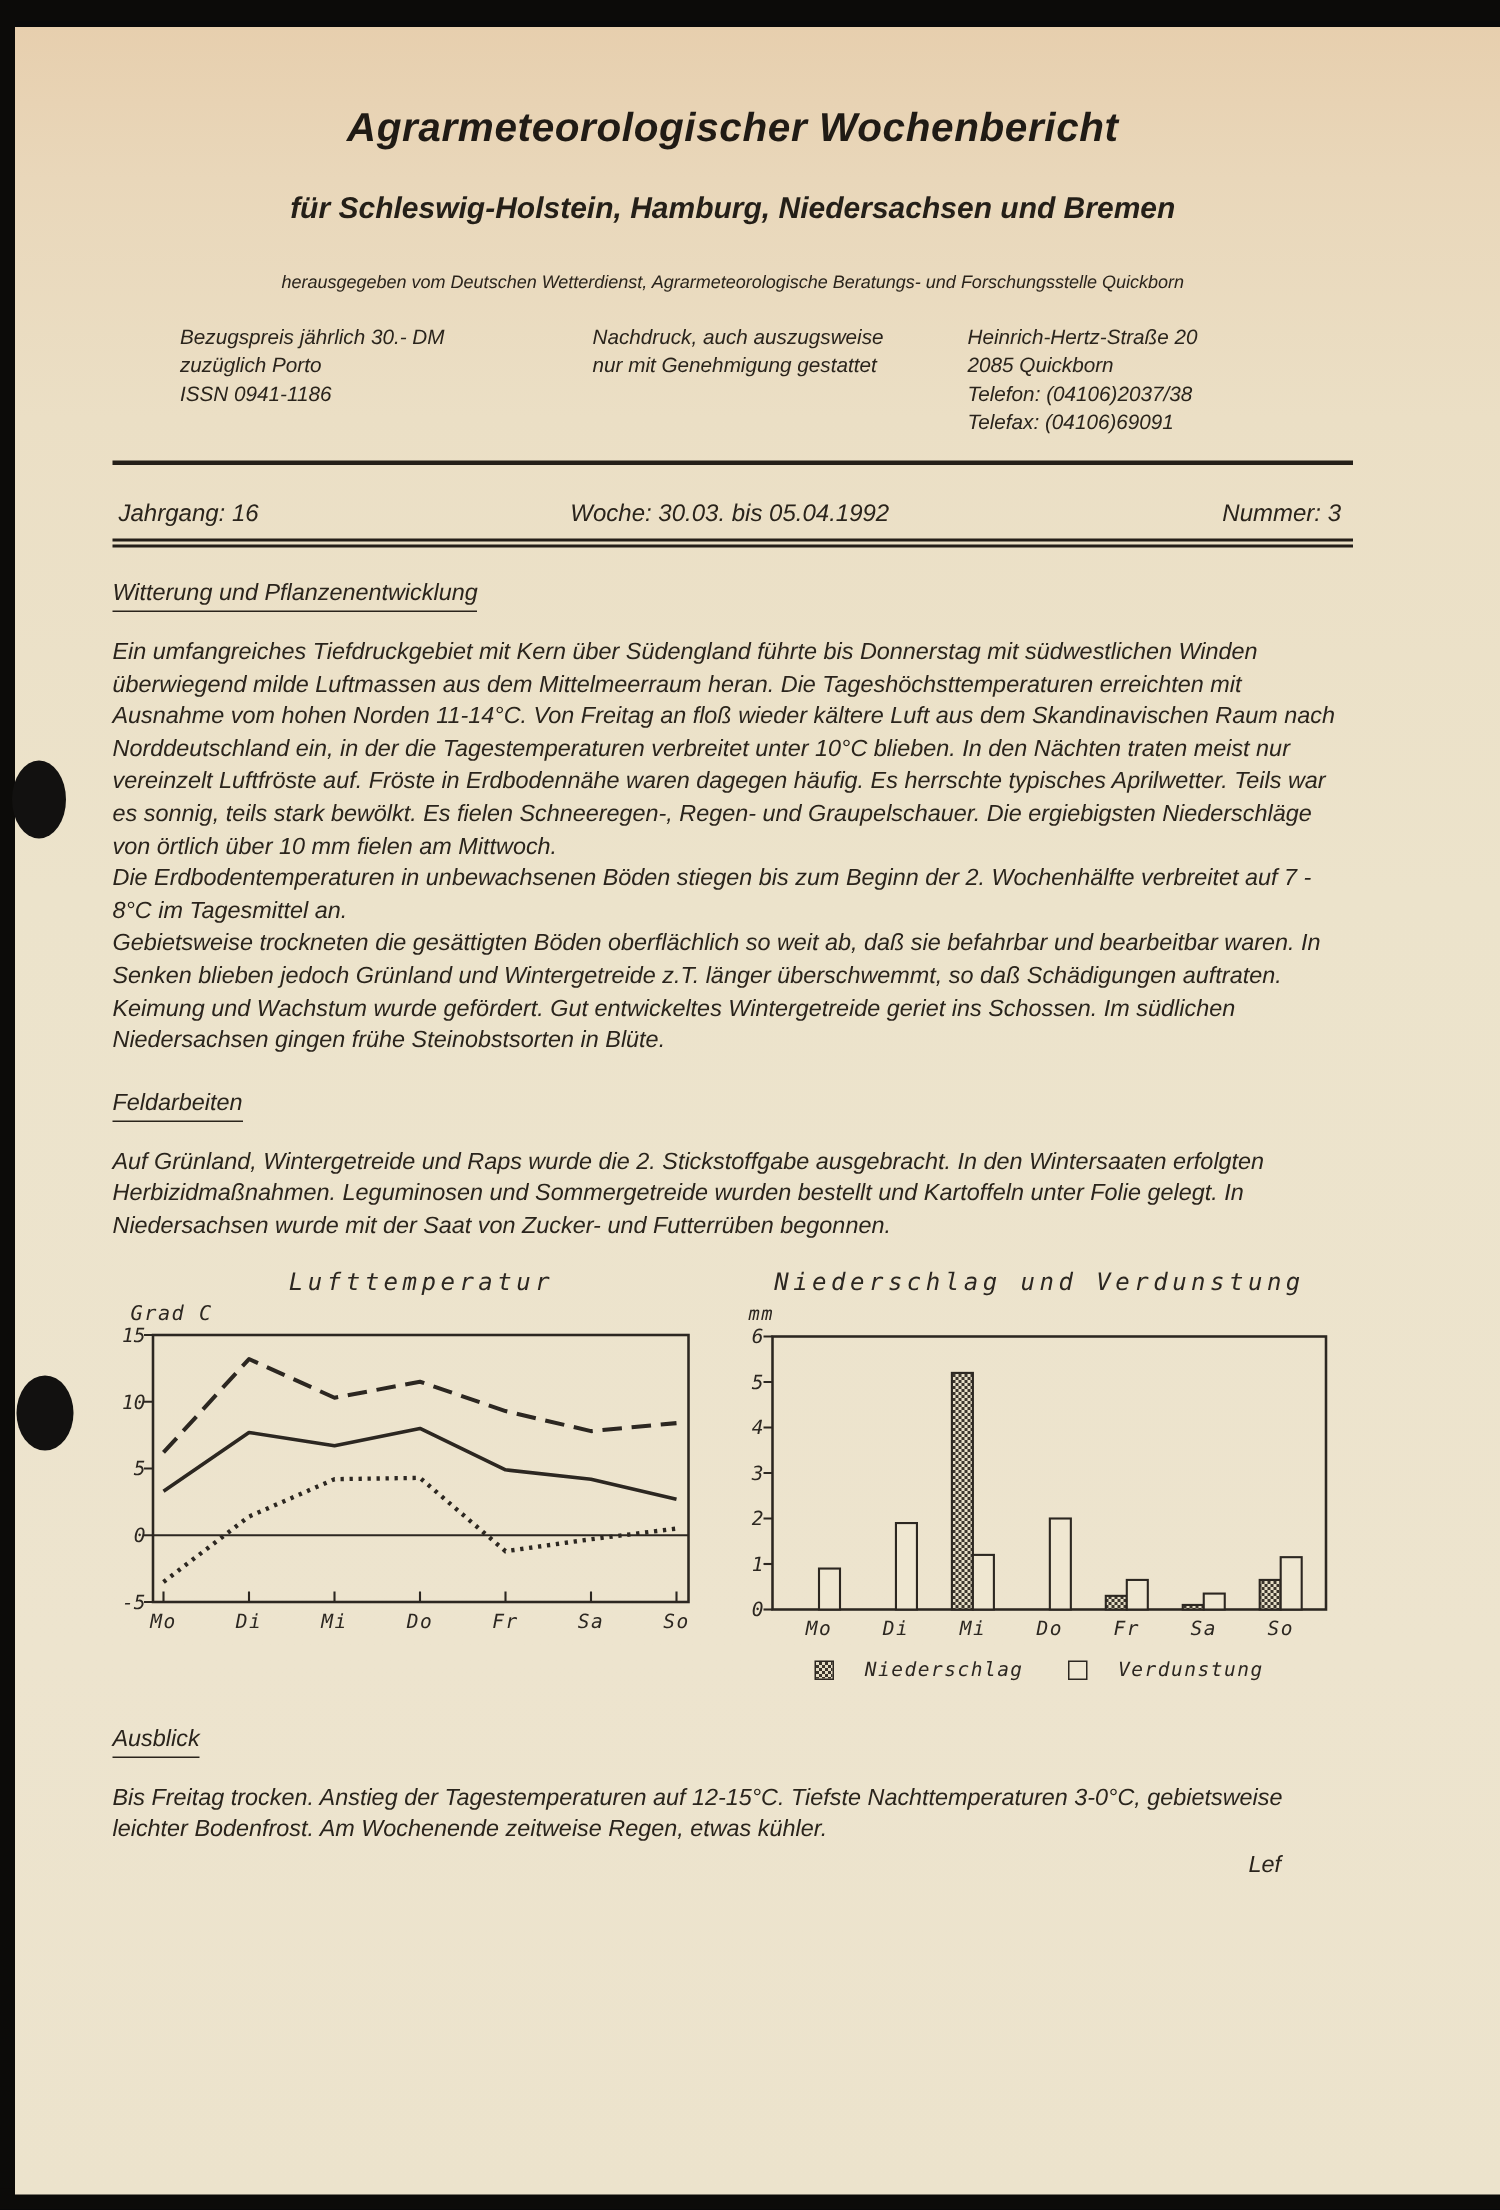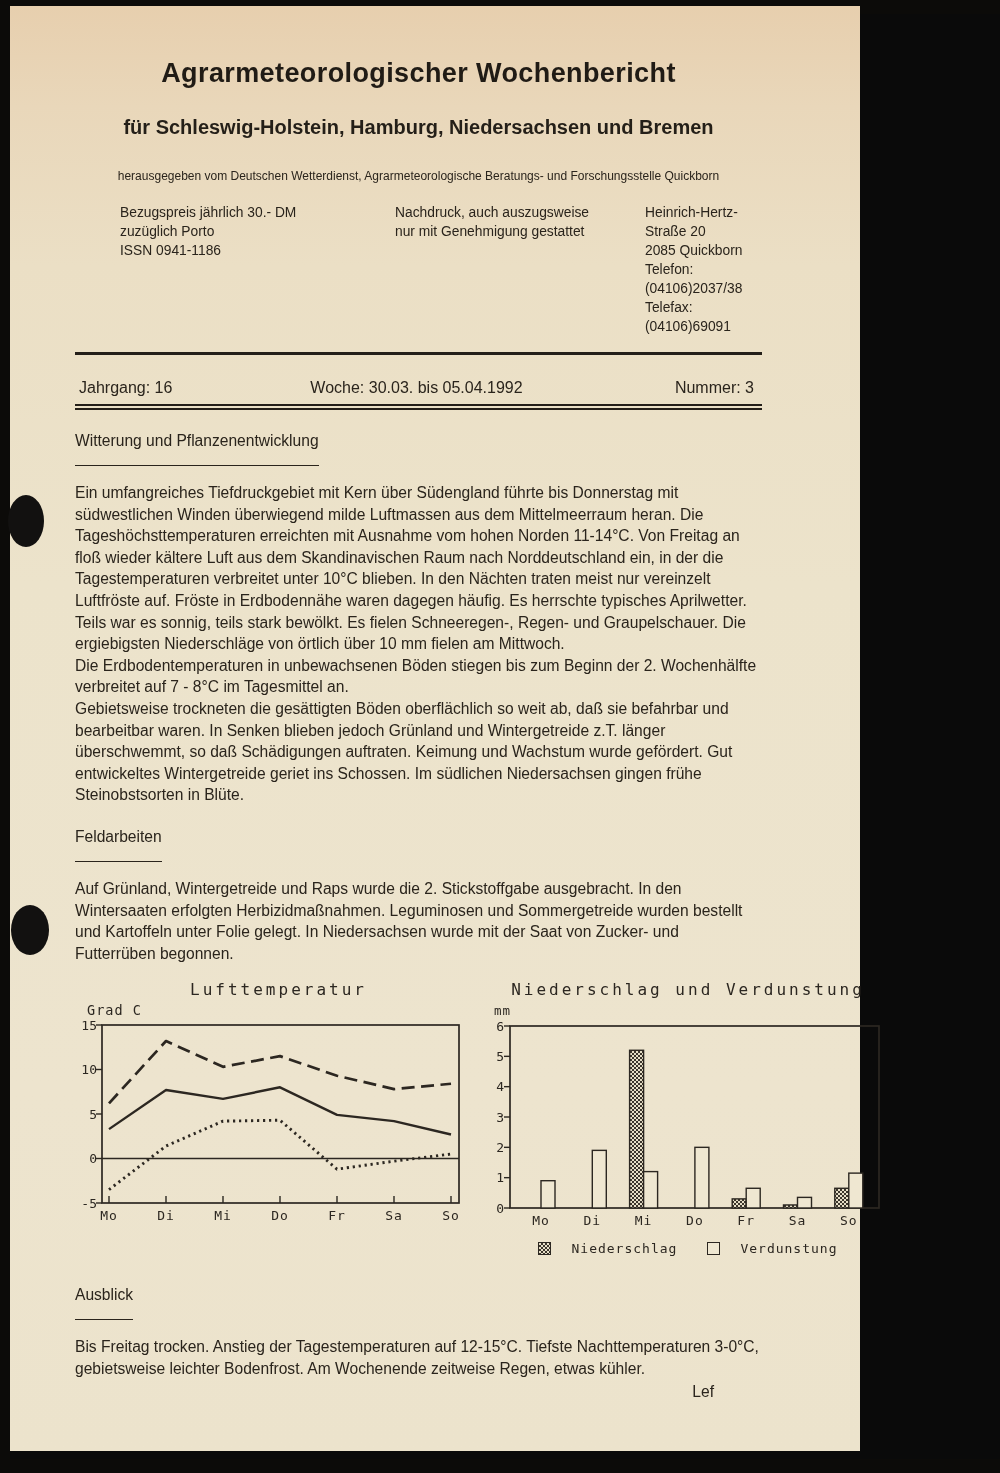--- a/index.html
+++ b/index.html
@@ -2,38 +2,38 @@
 <html><head>
 <meta charset="utf-8">
 <style>
   html,body{margin:0;padding:0;background:#0a0a0a;}
   .scan{position:relative;width:1000px;height:1473px;background:#0a0a0a;overflow:hidden;
         font-family:"Liberation Sans",sans-serif;color:#2a241c;}
   .edge{position:absolute;background:#0c0b09;}
   .edge-top{left:0;top:0;width:1000px;height:14px;}
   .edge-left{left:0;top:0;width:10px;height:1460px;}
   .edge-bottom{left:0;top:1459px;width:1000px;height:14px;}
-  .paper{position:absolute;left:10px;top:6px;width:850px;height:1445px;
-         background:linear-gradient(180deg,#e7cfae 0%,#e9d7ba 7%,#ebdfc5 18%,#ece3cb 40%,#ede4ce 75%,#ece3cc 100%);}
+  .paper{position:absolute;left:10px;top:18px;width:990px;height:1445px;
+         background:linear-gradient(180deg,#e7cfae 0%,#e9d7ba 7%,#ebdfc5 18%,#ece3cb 40%,#ede4ce 75%,#ece3cc 100%);font-style:italic;}
   .hole{position:absolute;background:#121110;border-radius:50%;}
   .hole-1{left:-2px;top:489px;width:36px;height:52px;}
   .hole-2{left:1px;top:899px;width:38px;height:50px;}
   .content{position:relative;padding:0 98px 0 65px;}
   h1{margin:52px 0 0;text-align:center;font-size:27px;font-weight:bold;letter-spacing:.4px;color:#201b15;}
   h2{margin:27px 0 0;text-align:center;font-size:20px;font-weight:bold;color:#241f18;}
   .publisher{margin:30px 0 16px;text-align:center;font-size:12px;}
   .info-grid{display:grid;grid-template-columns:275px 250px auto;padding-left:45px;margin-top:20px;
              font-size:13.8px;line-height:19px;}
   .issue-bar{margin-top:16px;border-top:3px solid #241f19;border-bottom:2px solid #241f19;
              padding:24px 8px 7px 4px;display:grid;grid-template-columns:1fr auto 1fr;font-size:16px;}
   .issue-bar .mid{text-align:center;}
   .issue-bar .rgt{text-align:right;}
   .rule-thin{border-top:2px solid #241f19;margin-top:2px;}
   .sec-h{display:inline-block;margin:22px 0 0;font-size:15.6px;font-weight:normal;
-         border-bottom:1.4px solid #2a241c;padding-bottom:15px;}
+         border-bottom:1.4px solid #2a241c;padding-bottom:2px;}
   .sec-h.mt-lg{margin-top:30px;}
   .body-p{margin:16px 0 0;font-size:15.6px;line-height:21.6px;}
   .body-p.cont{margin:0;}
   .charts{display:flex;margin-top:16px;margin-left:6px;gap:12px;}
   .chart{width:400px;color:#2c2721;}
   .chart-title{text-align:center;font-family:"DejaVu Sans Mono",monospace;font-size:16px;
                letter-spacing:3px;margin-bottom:2px;}
   .chart svg{display:block;}
   .legend{display:flex;justify-content:center;gap:30px;margin-top:8px;
           font-family:"DejaVu Sans Mono",monospace;font-size:13px;letter-spacing:1px;}

